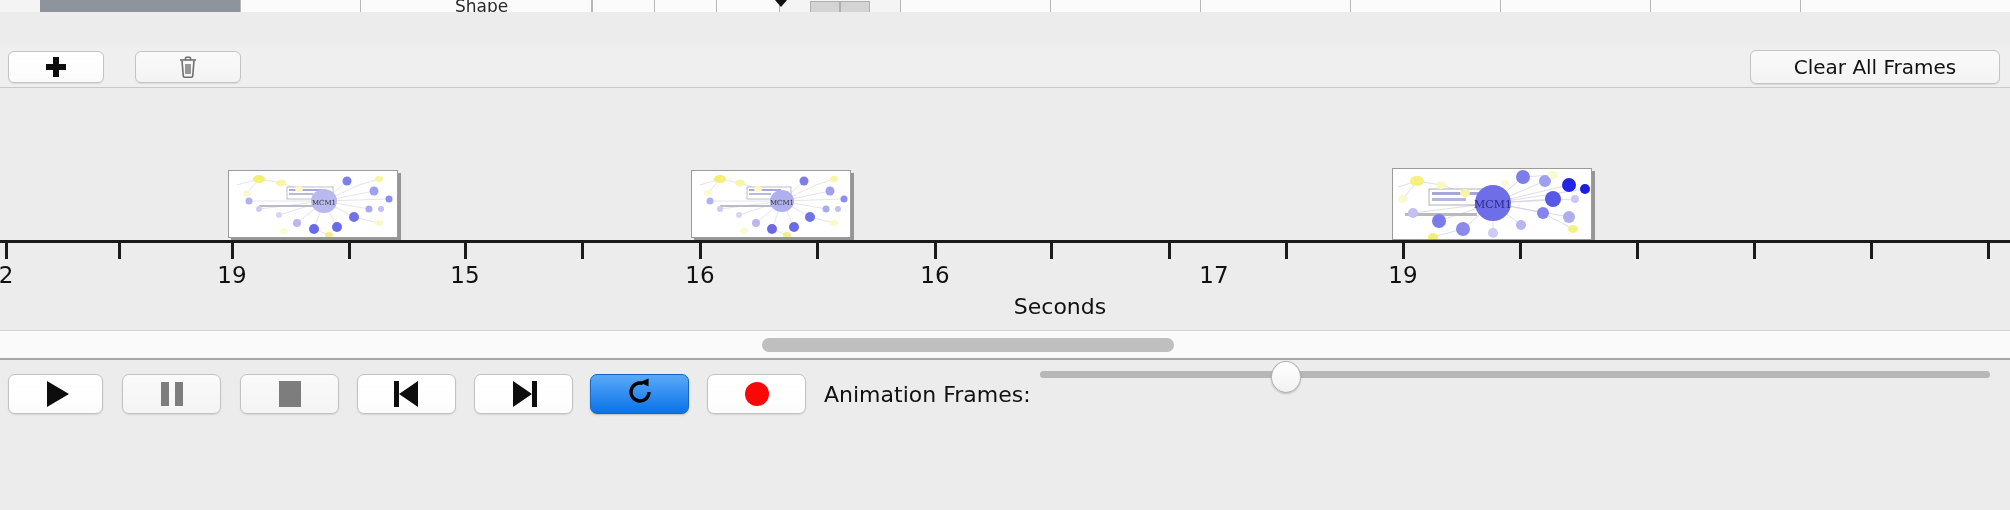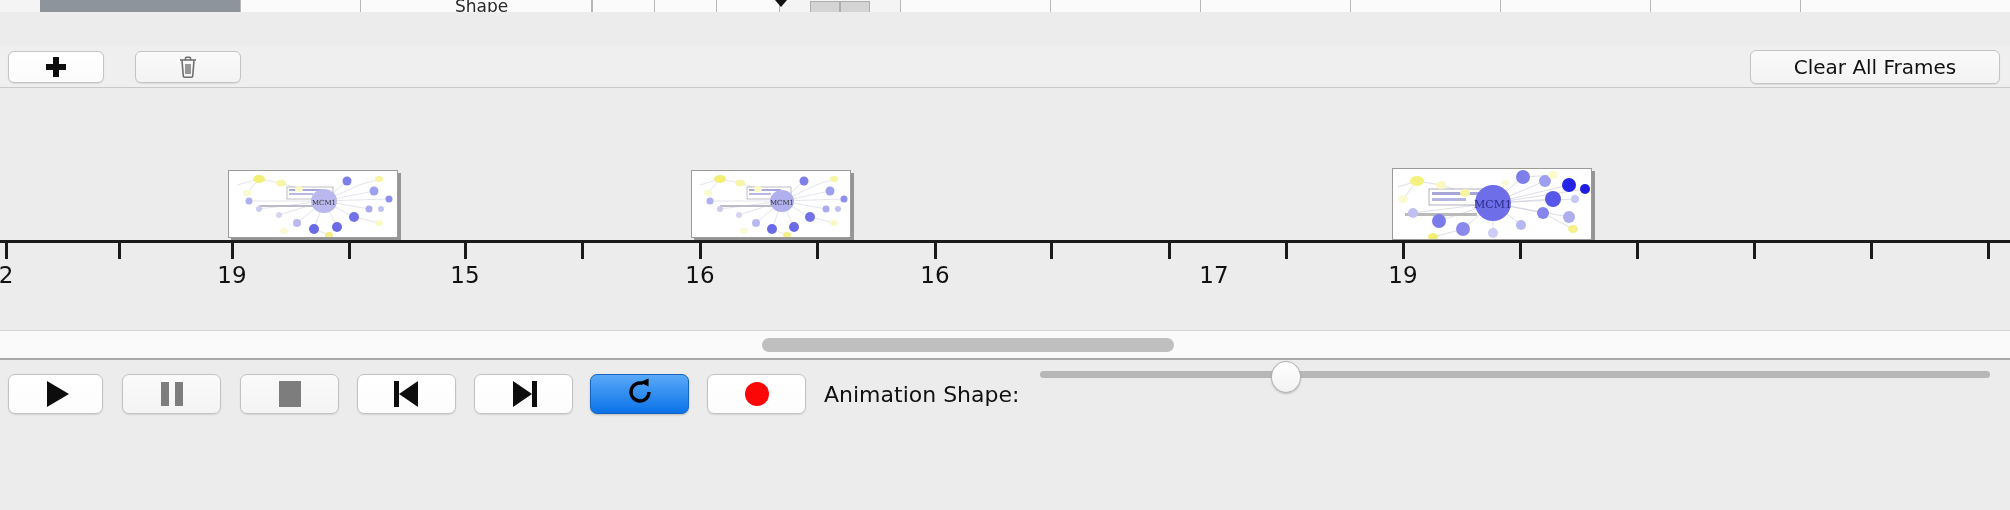--- a/index.html
+++ b/index.html
@@ -472,20 +472,21 @@
         <div class="tick-label" style="left: 1214px;">17</div>
         <div class="tick" style="left: 1285px;"></div>
         <div class="tick" style="left: 1402px;"></div>
         <div class="tick-label" style="left: 1403px;">19</div>
         <div class="tick" style="left: 1519px;"></div>
         <div class="tick" style="left: 1636px;"></div>
         <div class="tick" style="left: 1753px;"></div>
         <div class="tick" style="left: 1870px;"></div>
         <div class="tick" style="left: 1987px;"></div>
       </div>
+    <div class="axis-title">Seconds</div>
   </div>
 
   <div class="scroll-area">
     <div class="scroll-thumb"></div>
   </div>
 
   <div class="controls">
 
     <div class="cbtn" style="left:8px; width:95px;">
       <span class="ico-play"></span>
@@ -516,19 +517,19 @@
           <path d="M23 14 A9 9 0 1 1 16.8 5.5" stroke="#000" stroke-width="3.4" fill="none" stroke-linecap="butt"></path>
           <polygon points="22.5,8.6 13.6,4.2 22.6,0.6" fill="#000"></polygon>
         </svg>
       </span>
     </div>
 
     <div class="cbtn" style="left:707px; width:99px;">
       <span class="ico-record"></span>
     </div>
 
-    <div class="speed-label">Animation Shape:</div>
+    <div class="speed-label">Animation Frames:</div>
   </div>
 
   <div class="slider-track"></div>
   <div class="slider-thumb"></div>
 
 </div>
 
 </body></html>

